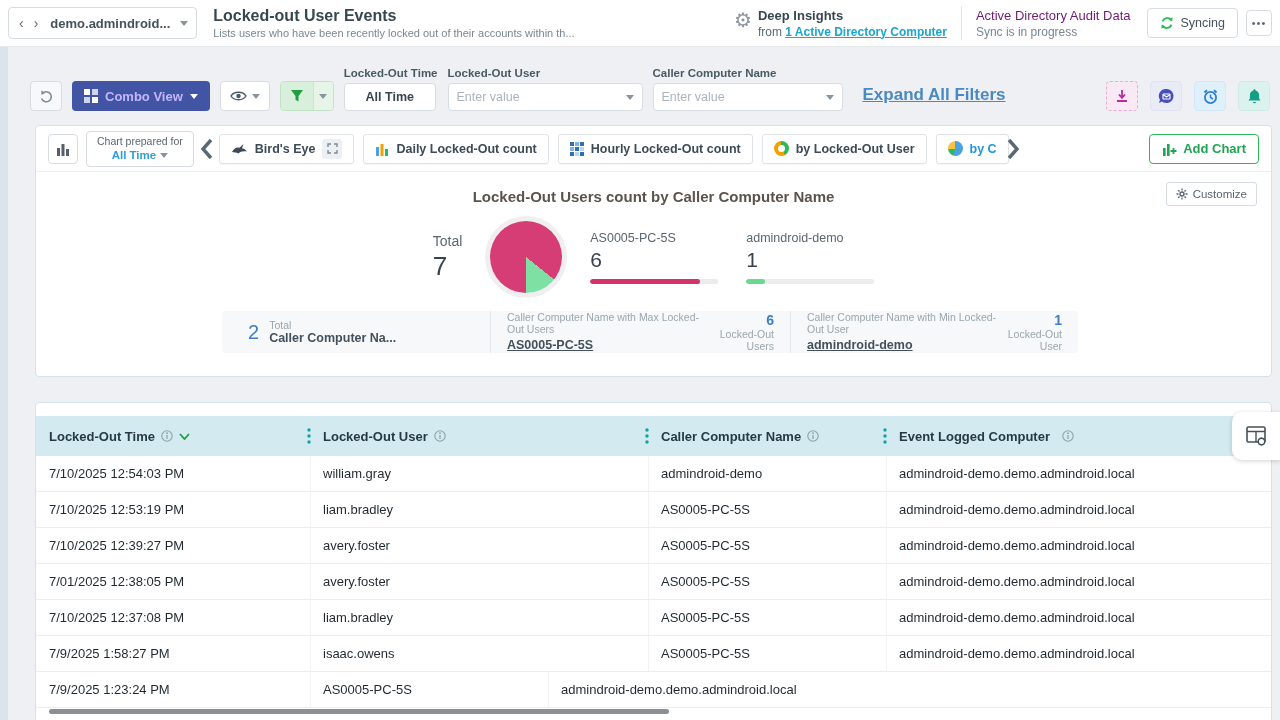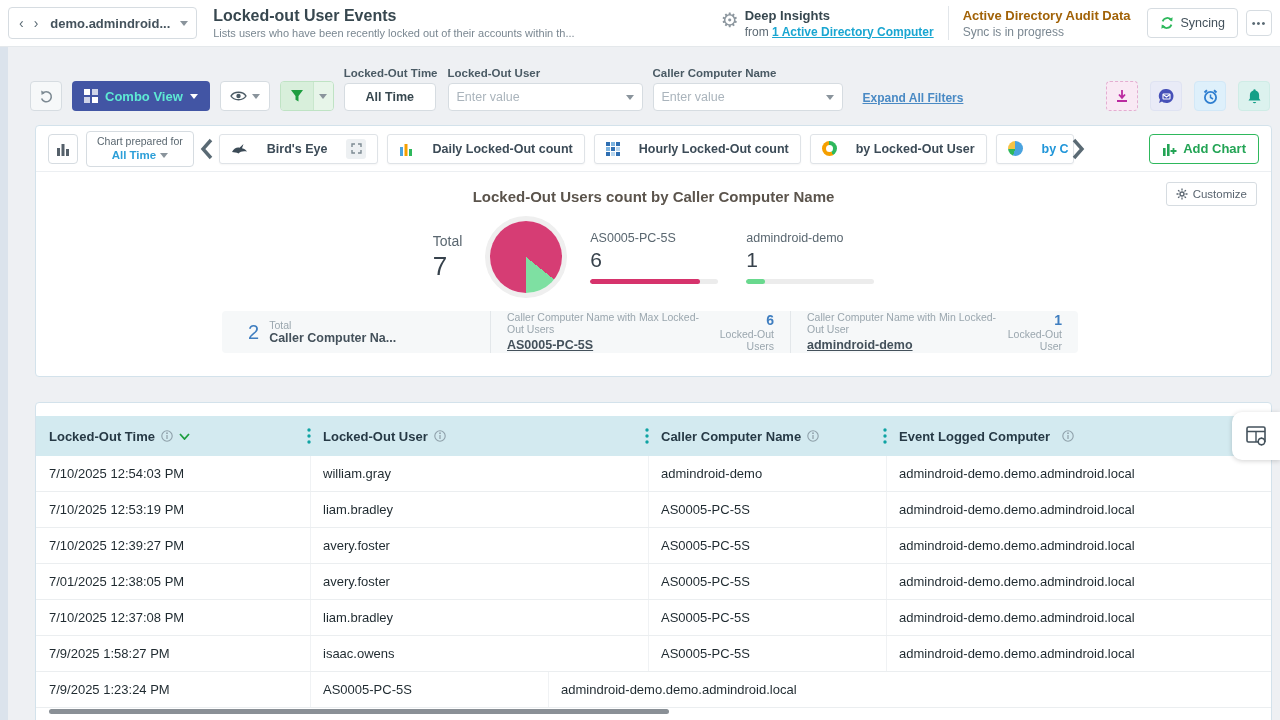--- a/index.html
+++ b/index.html
@@ -14,65 +14,65 @@
   .caret { width:0; height:0; border-left:4px solid transparent; border-right:4px solid transparent; border-top:5px solid #8a949c; display:inline-block; }
   .title-block { margin-left:16px; }
   .page-title { font-size:16px; font-weight:bold; color:#37474f; line-height:18px; }
   .page-subtitle { font-size:11px; color:#7a8791; margin-top:2px; }
   .insights { display:flex; align-items:flex-start; gap:6px; margin-left:auto; }
   .gear-glyph { font-size:20px; color:#8d979f; line-height:20px; margin-top:2px; }
   .insights-title { font-size:13px; font-weight:bold; color:#37474f; }
   .insights-sub { font-size:12px; color:#5d6a74; margin-top:2px; }
   .insights-sub a { color:#19a6d1; font-weight:bold; text-decoration:underline; }
   .v-div { width:1px; height:34px; background:#e2e6ea; margin:0 14px; }
-  .audit-title { font-size:13px; font-weight:bold; color:#a16207; }
+  .audit-title { font-size:13px; font-weight:normal; color:#701a75; }
   .audit-status { font-size:12px; color:#7a8791; margin-top:2px; }
   .sync-btn { display:flex; align-items:center; gap:7px; border:1px solid #d6dce1; background:#fff; border-radius:4px; height:30px; padding:0 12px; font-size:12.5px; color:#44525c; margin-left:16px; cursor:pointer; }
   .kebab-btn { border:1px solid #d6dce1; background:#fff; border-radius:4px; height:26px; width:26px; margin-left:8px; cursor:pointer; color:#5a6a74; font-size:11px; letter-spacing:1px; line-height:10px; }
 
   
   .left-strip { position:absolute; left:0; top:47px; width:8px; bottom:0; background:#dbe3ec; }
   .content { position:absolute; left:8px; right:0; top:47px; bottom:0; overflow:hidden; }
 
   
   .filterbar { height:78px; display:flex; align-items:flex-end; padding:0 10px 14px 22px; gap:10px; }
   .icon-btn30 { width:32px; height:30px; border:1px solid #d6dce1; background:#f6f8f9; border-radius:4px; display:flex; align-items:center; justify-content:center; cursor:pointer; }
-  .combo-btn { height:30px; background:#4255a4; border:none; border-radius:4px; color:#5eead4; font-weight:bold; font-size:13px; display:flex; align-items:center; gap:7px; padding:0 12px; cursor:pointer; }
+  .combo-btn { height:30px; background:#4255a4; border:none; border-radius:4px; color:#c4b5fd; font-weight:bold; font-size:13px; display:flex; align-items:center; gap:7px; padding:0 12px; cursor:pointer; }
   .combo-btn .caret { border-top-color:#fff; }
   .eye-btn { width:50px; height:30px; border:1px solid #d6dce1; background:#fff; border-radius:4px; display:flex; align-items:center; justify-content:center; gap:5px; cursor:pointer; }
   .filter-split { display:flex; height:30px; border:1px solid #bfe3c4; border-radius:4px; overflow:hidden; cursor:pointer; }
   .filter-split .fleft { width:32px; background:#d8efdb; display:flex; align-items:center; justify-content:center; }
   .filter-split .fright { width:20px; background:#e7f5e9; display:flex; align-items:center; justify-content:center; border-left:1px solid #c9e7cd; }
   .fgroup { display:flex; flex-direction:column; gap:4px; }
   .fgroup-label { font-size:11.5px; font-weight:bold; color:#4a5a64; }
   .time-btn { height:28px; width:92px; background:#fff; border:1px solid #d6dce1; border-radius:4px; font-size:12.5px; font-weight:bold; color:#37474f; cursor:pointer; }
   .fselect { height:28px; width:195px; background:#fff; border:1px solid #d6dce1; border-radius:4px; display:flex; align-items:center; padding:0 8px; }
   .fselect input { border:none; outline:none; flex:1; font-size:12.5px; color:#37474f; font-family:inherit; background:transparent; }
   .fselect input::placeholder { color:#aab4bc; }
-  .expand-link { font-size:12px; font-weight:bold; color:#4a8ac4; text-decoration:underline; margin:0 6px 6px 10px; white-space:nowrap; }
+  .expand-link { font-size:17px; font-weight:bold; color:#4a8ac4; text-decoration:underline; margin:0 6px 6px 10px; white-space:nowrap; }
   .right-icons { margin-left:auto; display:flex; gap:12px; margin-bottom:0; }
   .sq-icon { width:32px; height:30px; border-radius:4px; display:flex; align-items:center; justify-content:center; cursor:pointer; border:1px solid transparent; }
   .sq-download { background:#f9e9f4; border:1px dashed #e4aed1; }
   .sq-chat { background:#e9ebf7; border:1px solid #dfe3f2; }
   .sq-alarm { background:#def0fb; border:1px solid #d2e8f7; }
   .sq-bell { background:#dcf2ee; border:1px solid #cfece6; }
 
   
   .panel { position:absolute; left:27px; width:1237px; background:#fff; border:1px solid #d3e2eb; border-radius:4px; }
   .chart-panel { top:78px; height:252px; }
   .table-panel { top:355px; height:370px; }
 
   
   .tabstrip { display:flex; align-items:center; height:46px; padding:8px 12px; border-bottom:1px solid #eceff2; position:relative; }
   .mini-btn { width:30px; height:30px; border:1px solid #d6dce1; border-radius:4px; background:#fff; display:flex; align-items:center; justify-content:center; cursor:pointer; }
   .prepared-btn { margin-left:8px; height:36px; border:1px solid #d6dce1; border-radius:4px; background:#fff; padding:2px 10px; text-align:center; cursor:pointer; }
   .prepared-l1 { font-size:10.5px; color:#5a6770; line-height:13px; }
   .prepared-l2 { font-size:11.5px; color:#2d9fd8; font-weight:bold; line-height:14px; display:flex; align-items:center; gap:4px; justify-content:center; }
   .strip-chevron { background:none; border:none; cursor:pointer; padding:0 6px; display:flex; align-items:center; }
-  .chart-tab { height:30px; border:1px solid #dfe3e7; border-radius:3px; background:#fff; display:flex; align-items:center; gap:19px; padding:0 11px; margin-right:9px; font-size:12.5px; font-weight:bold; color:#3c4b57; cursor:pointer; white-space:nowrap; box-shadow:0 1px 2px rgba(0,0,0,.04); }
+  .chart-tab { height:30px; border:1px solid #dfe3e7; border-radius:3px; background:#fff; display:flex; align-items:center; gap:7px; padding:0 11px; margin-right:9px; font-size:12.5px; font-weight:bold; color:#3c4b57; cursor:pointer; white-space:nowrap; box-shadow:0 1px 2px rgba(0,0,0,.04); }
   .chart-tab.active { color:#2196d9; margin-right:0; max-width:78px; overflow:hidden; }
   .expand-box { background:#edf0f2; border-radius:3px; width:20px; height:20px; display:flex; align-items:center; justify-content:center; }
   .donut-ico { width:15px; height:15px; border-radius:50%; background:conic-gradient(#2eb85c 0 150deg,#f59f00 150deg 360deg); position:relative; flex:none; }
   .donut-ico::after { content:''; position:absolute; inset:4px; background:#fff; border-radius:50%; }
   .pie-ico { width:15px; height:15px; border-radius:50%; background:conic-gradient(#4aa3df 0 200deg,#2eb85c 200deg 265deg,#f6c344 265deg 360deg); flex:none; }
   .add-chart-btn { margin-left:auto; height:30px; border:1px solid #2eb85c; border-radius:4px; background:#fff; color:#23a455; font-weight:bold; font-size:13px; display:flex; align-items:center; gap:6px; padding:0 12px; cursor:pointer; }
   .customize-btn { position:absolute; right:14px; top:56px; height:24px; border:1px solid #d6dce1; border-radius:3px; background:#fff; font-size:11.5px; color:#5a6570; display:flex; align-items:center; gap:5px; padding:0 9px; cursor:pointer; }
 
   .chart-title { text-align:center; font-size:15px; font-weight:bold; color:#5b544c; margin-top:16px; }
   .legend-row { display:flex; align-items:center; justify-content:center; margin-top:16px; gap:28px; }

